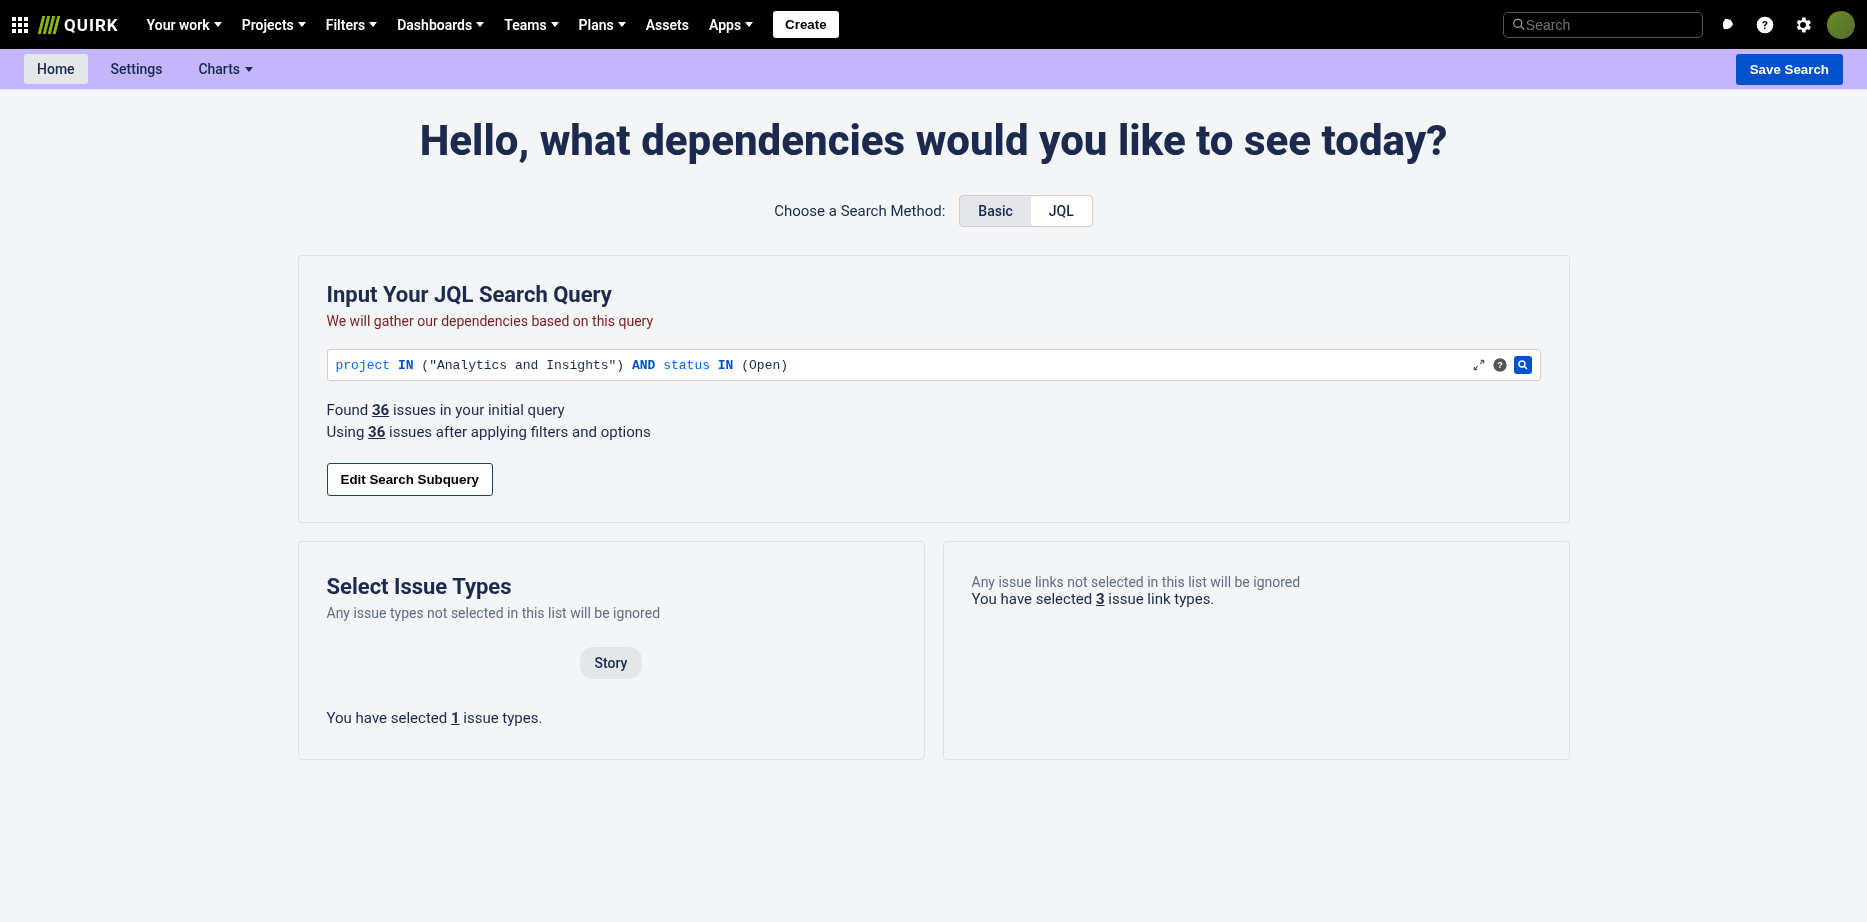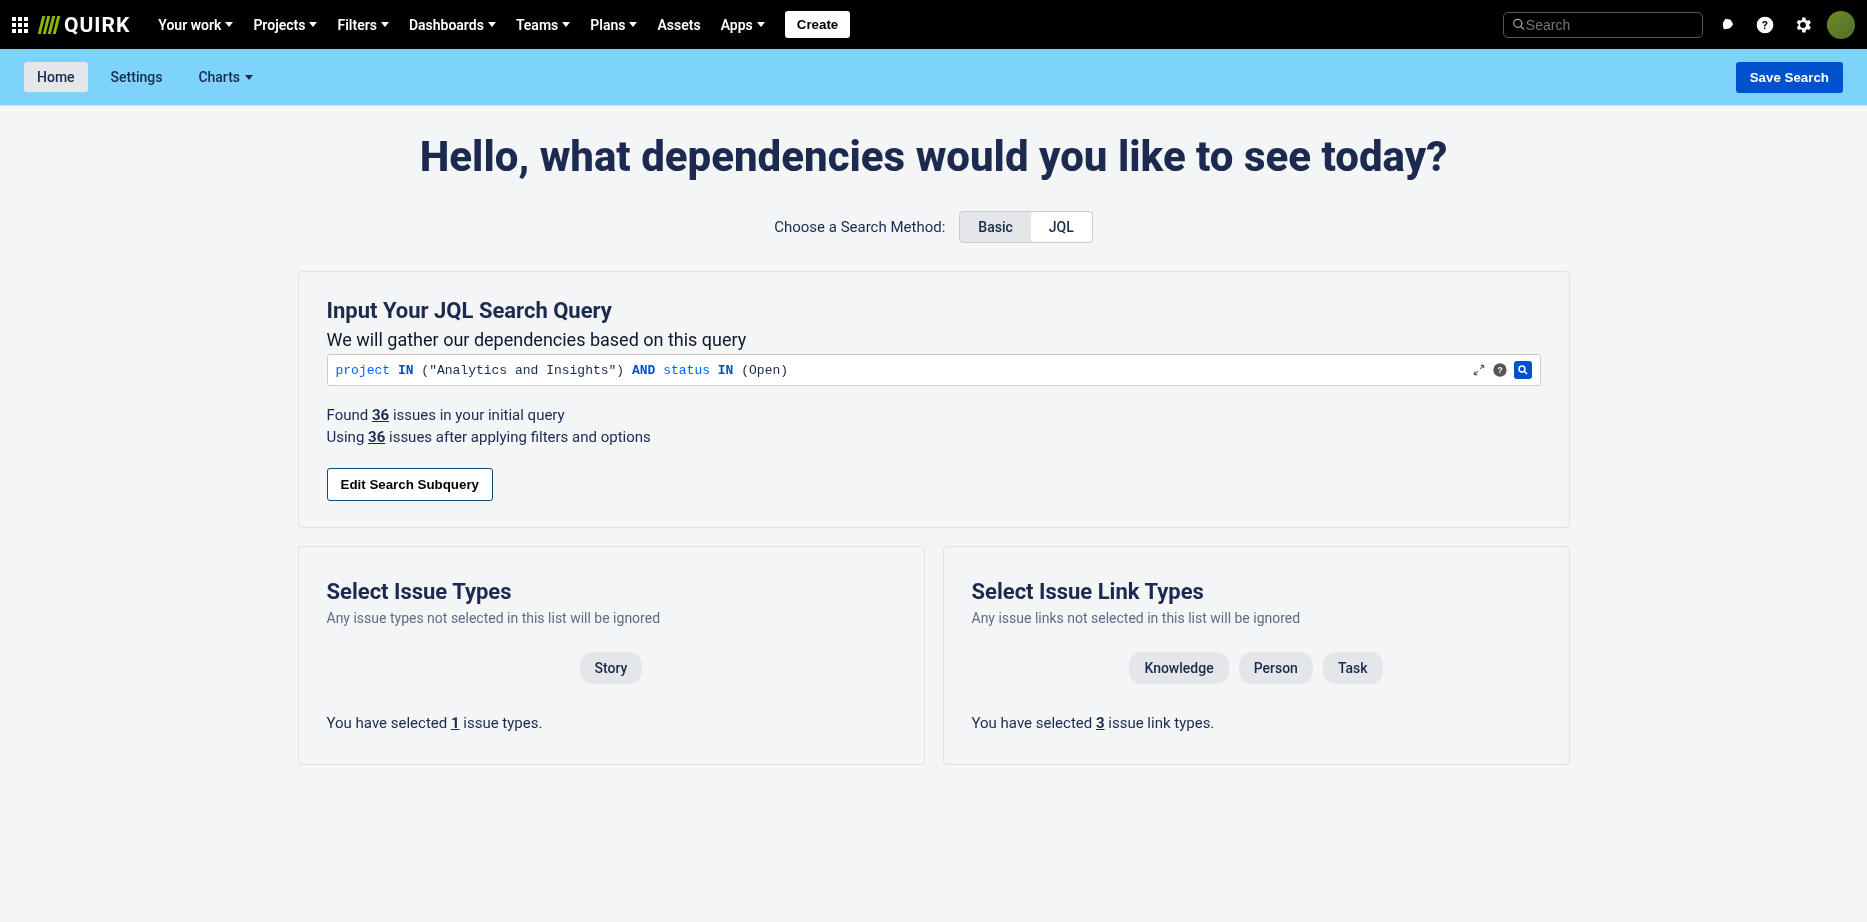--- a/index.html
+++ b/index.html
@@ -3,52 +3,52 @@
 <meta charset="utf-8">
 <style>
 * { margin:0; padding:0; box-sizing:border-box; }
 body { font-family: -apple-system, BlinkMacSystemFont, "Segoe UI", Roboto, Helvetica, sans-serif; background:#f4f5f7; color:#172b4d; font-size:14px; }
 
 
 .topnav { background:#000; height:49px; display:flex; align-items:center; padding:0 12px; justify-content:space-between; }
 .topnav-left { display:flex; align-items:center; gap:4px; }
 .app-icon-grid { display:grid; grid-template-columns:repeat(3,4px); grid-template-rows:repeat(3,4px); gap:2px; margin-right:8px; cursor:pointer; }
 .app-icon-grid span { background:#fff; width:4px; height:4px; }
-.logo { display:flex; align-items:center; color:#fff; font-weight:700; letter-spacing:1px; font-size:21px; margin-right:14px; cursor:pointer; }
+.logo { display:flex; align-items:center; color:#fff; font-weight:700; letter-spacing:1px; font-size:17px; margin-right:14px; cursor:pointer; }
 .logo-bars { display:flex; gap:2px; margin-right:6px; }
 .logo-bars span { width:3px; height:18px; background:#8db600; transform:skewX(-14deg); }
 .nav-item { color:#fff; font-size:14px; font-weight:600; padding:6px 10px; display:flex; align-items:center; gap:4px; cursor:pointer; border-radius:3px; }
 .chev { width:0; height:0; border-left:4px solid transparent; border-right:4px solid transparent; border-top:5px solid #fff; }
 .create-btn { background:#fff; color:#000; font-weight:600; padding:6px 12px; border-radius:3px; cursor:pointer; border:none; margin-left:6px; }
 .topnav-right { display:flex; align-items:center; gap:10px; }
 .search-box { display:flex; align-items:center; background:transparent; border:1px solid #555; border-radius:5px; padding:4px 8px; width:200px; }
 .search-box input { background:transparent; border:none; outline:none; color:#4d7c0f; font-size:14px; width:100%; }
 .icon-btn { width:28px; height:28px; display:flex; align-items:center; justify-content:center; color:#fff; cursor:pointer; border-radius:50%; }
 .avatar { width:28px; height:28px; border-radius:50%; background:linear-gradient(135deg,#6b8e23,#556b2f); cursor:pointer; }
 
 
-.subnav { height:57px; display:flex; align-items:center; justify-content:space-between; padding:0 24px; border-bottom:1px solid #dfe1e6; background:#7dd3fc;gap:40px; }
+.subnav { height:41px; display:flex; align-items:center; justify-content:space-between; padding:0 24px; border-bottom:1px solid #dfe1e6; background:#c4b5fd;gap:40px; }
 .subnav-left { display:flex; gap:10px; }
 .subtab { padding:7px 13px; font-size:14px; font-weight:500; color:#172b4d; cursor:pointer; border-radius:3px; display:flex; align-items:center; gap:5px; }
 .subtab.active { background:#e4e6ea; }
 .chev-dark { width:0; height:0; border-left:4px solid transparent; border-right:4px solid transparent; border-top:5px solid #172b4d; }
 .save-btn { background:#0052cc; color:#fff; font-weight:600; border:none; padding:8px 14px; border-radius:3px; cursor:pointer; }
 
 
 .main { max-width:1320px; margin:0 auto; padding:12px 24px 40px; }
 .hero { text-align:center; font-size:42px; font-weight:800; color:#1b2a4e; margin:14px 0 30px; }
 .method-row { display:flex; align-items:center; justify-content:center; gap:14px; margin-bottom:28px; }
 .method-label { font-size:15px; color:#172b4d; }
 .toggle { display:flex; border:1px solid #ccc; border-radius:4px; background:#e4e6ea; }
 .toggle-opt { padding:7px 18px; font-size:14px; font-weight:500; cursor:pointer; }
 .toggle-opt.sel { background:#fff; border-radius:4px; }
 
 .panel { border:1px solid #dfe1e6; border-radius:4px; padding:26px 28px; margin-bottom:18px; }
 .panel h2 { font-size:22px; font-weight:700; color:#1b2a4e; margin-bottom:6px; }
-.panel .sub { font-size:18px; color:#0f172a; margin-bottom:4px; }
+.panel .sub { font-size:14px; color:#7f1d1d; margin-bottom:20px; }
 
 .jql-box { display:flex; background:#fff; border:1px solid #ccc; border-radius:3px; padding:6px 8px; align-items:center; gap:6px; font-family: SFMono-Regular, Consolas, "Liberation Mono", monospace; font-size:13px; }
 .jql-text { flex:1; }
 .kw { color:#0065ff; } .op { color:#0052cc; font-weight:600; }
 .status-line { margin-top:20px; font-size:15px; color:#1b2a4e; }
 .status-line b { text-decoration:underline; font-weight:700; }
 .edit-sub { margin-top:22px; background:#fff; border:1px solid #0c4a6e; border-radius:3px; padding:8px 13px; font-weight:600; cursor:pointer; }
 
 .cols { display:flex; gap:18px; }
 .col { flex:1; border:1px solid #dfe1e6; border-radius:4px; padding:32px 28px; }
@@ -215,25 +215,19 @@
       <h2>Select Issue Types</h2>
       <div class="sub">Any issue types not selected in this list will be ignored</div>
       <div class="chips" id="it-chips">
           <div class="chip">Story</div>
         </div>
       <div class="selcount">
         <span>You have selected </span><b>1</b><span> issue types.</span>
       </div>
     </div>
     <div class="col">
-      <h2>Select Issue Link Types</h2>
       <div class="sub">Any issue links not selected in this list will be ignored</div>
-      <div class="chips" id="lt-chips">
-          <div class="chip">Knowledge</div>
-          <div class="chip">Person</div>
-          <div class="chip">Task</div>
-        </div>
       <div class="selcount">
         <span>You have selected </span><b>3</b><span> issue link types.</span>
       </div>
     </div>
   </div>
 </div>
 
 </body></html>

